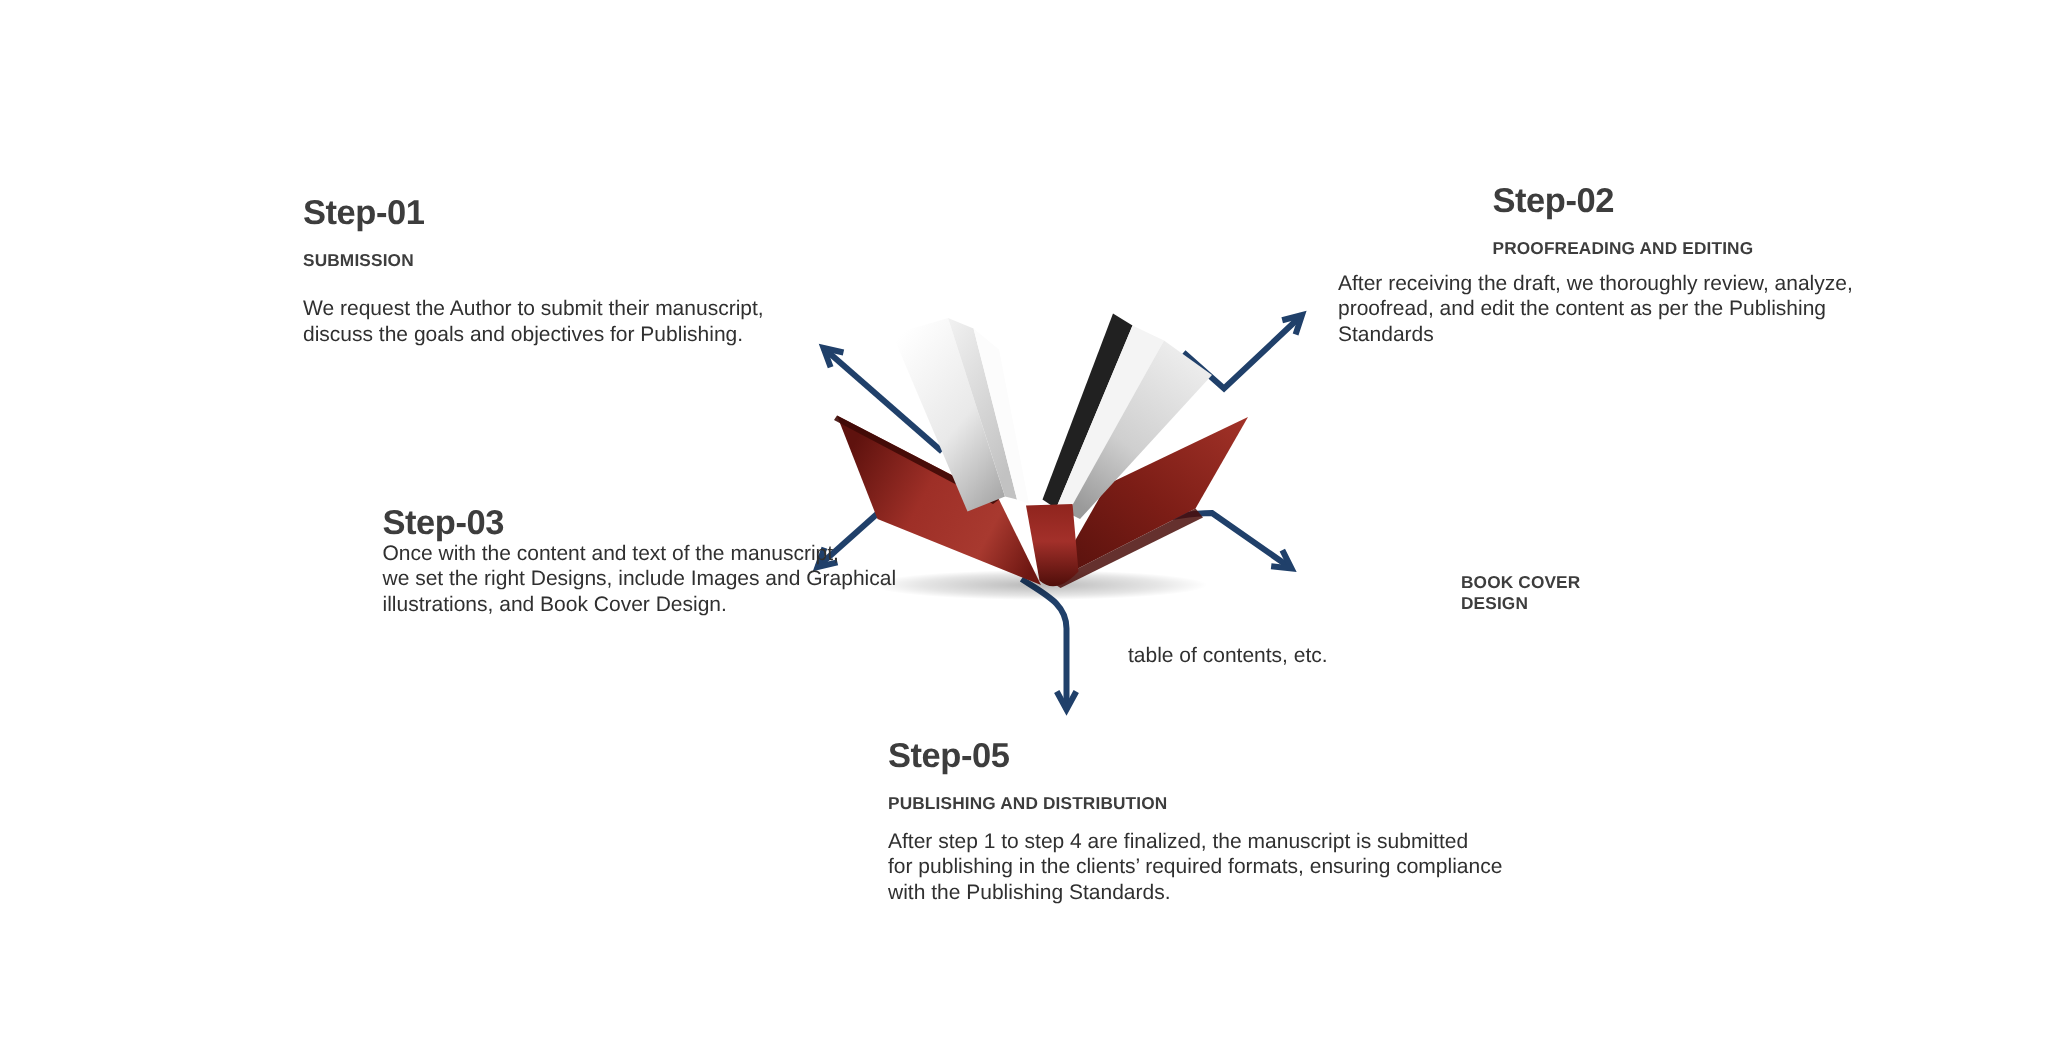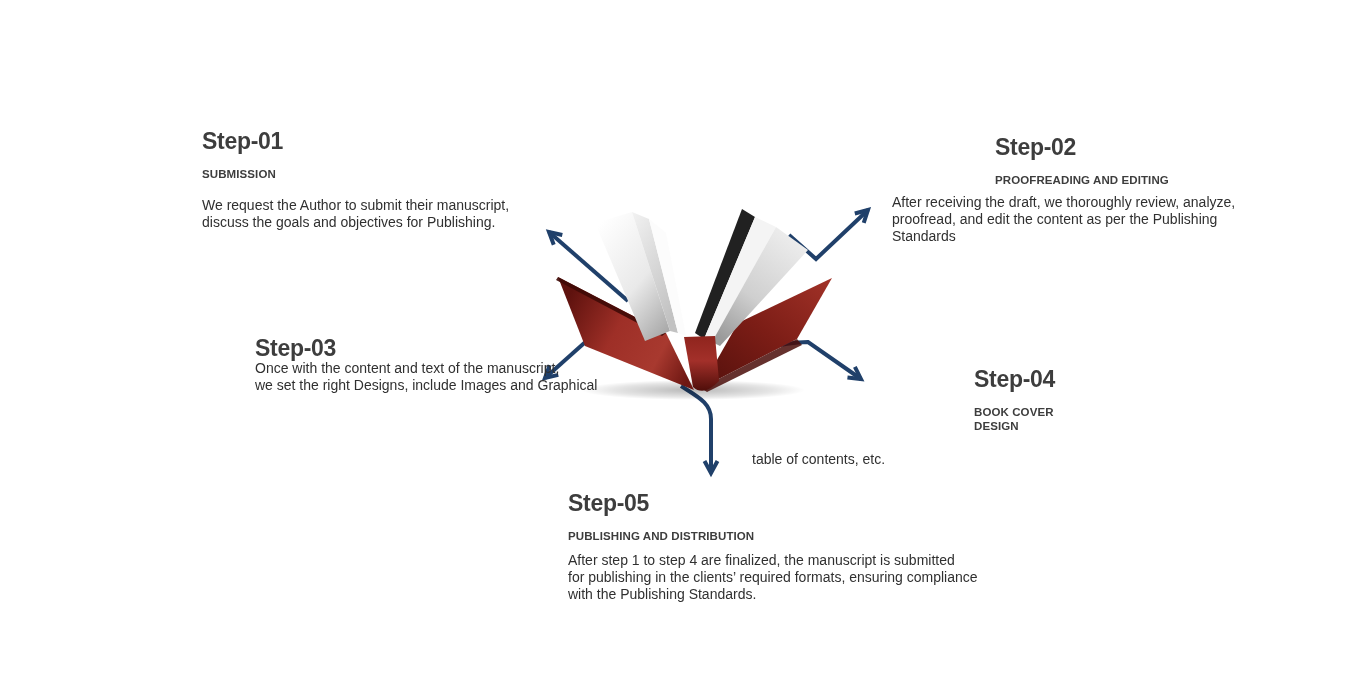--- a/index.html
+++ b/index.html
@@ -27,29 +27,29 @@
     line-height:23px;letter-spacing:-0.3px;white-space:nowrap;
   }
   .step-sub{
     font-size:11.5px;font-weight:bold;color:var(--heading);
     line-height:14px;letter-spacing:0.1px;white-space:nowrap;margin-top:14px;
   }
   .step-body{font-size:14px;color:var(--body);line-height:17px;}
   .step-body .line{white-space:nowrap;}
   #step-01{left:202px;top:130px;}
   #step-01 .step-body{margin-top:16px;}
-  #step-02{left:892px;top:136px;}
+  #step-02{left:892px;top:122px;}
   #step-02 .step-title,#step-02 .step-sub{margin-left:103px;}
   #step-02 .step-body{margin-top:7px;}
   #step-03{left:255px;top:337px;}
   #step-03 .step-body{}
   #step-04{left:752px;top:368px;}
   #step-04 .step-title,#step-04 .step-sub{margin-left:222px;}
   #step-04 .step-body{margin-top:18px;}
-  #step-05{left:568px;top:492px;}
+  #step-05{left:592px;top:492px;}
   #step-05 .step-body{margin-top:9px;}
 </style>
 </head>
 <body>
 
 <div class="stage">
 
   <svg class="layer" width="1366" height="694" viewBox="0 0 1366 694" aria-hidden="true">
     <defs>
       <marker id="ah" markerUnits="userSpaceOnUse" markerWidth="24" markerHeight="24" refX="16" refY="11" orient="auto">
@@ -141,25 +141,25 @@
       <div class="line">proofread, and edit the content as per the Publishing</div>
       <div class="line">Standards</div>
     </div>
   </div>
 
   <div class="step" id="step-03">
     <div class="step-title">Step-03</div>
     <div class="step-body">
       <div class="line">Once with the content and text of the manuscript,</div>
       <div class="line">we set the right Designs, include Images and Graphical</div>
+      <div class="line">illustrations, and Book Cover Design.</div>
     </div>
   </div>
 
   <div class="step" id="step-04">
-    <div class="step-title">Step-04</div>
     <div class="step-sub">
       <div>BOOK COVER</div>
       <div>DESIGN</div>
     </div>
     <div class="step-body">
       <div class="line">table of contents, etc.</div>
     </div>
   </div>
 
   <div class="step" id="step-05">

